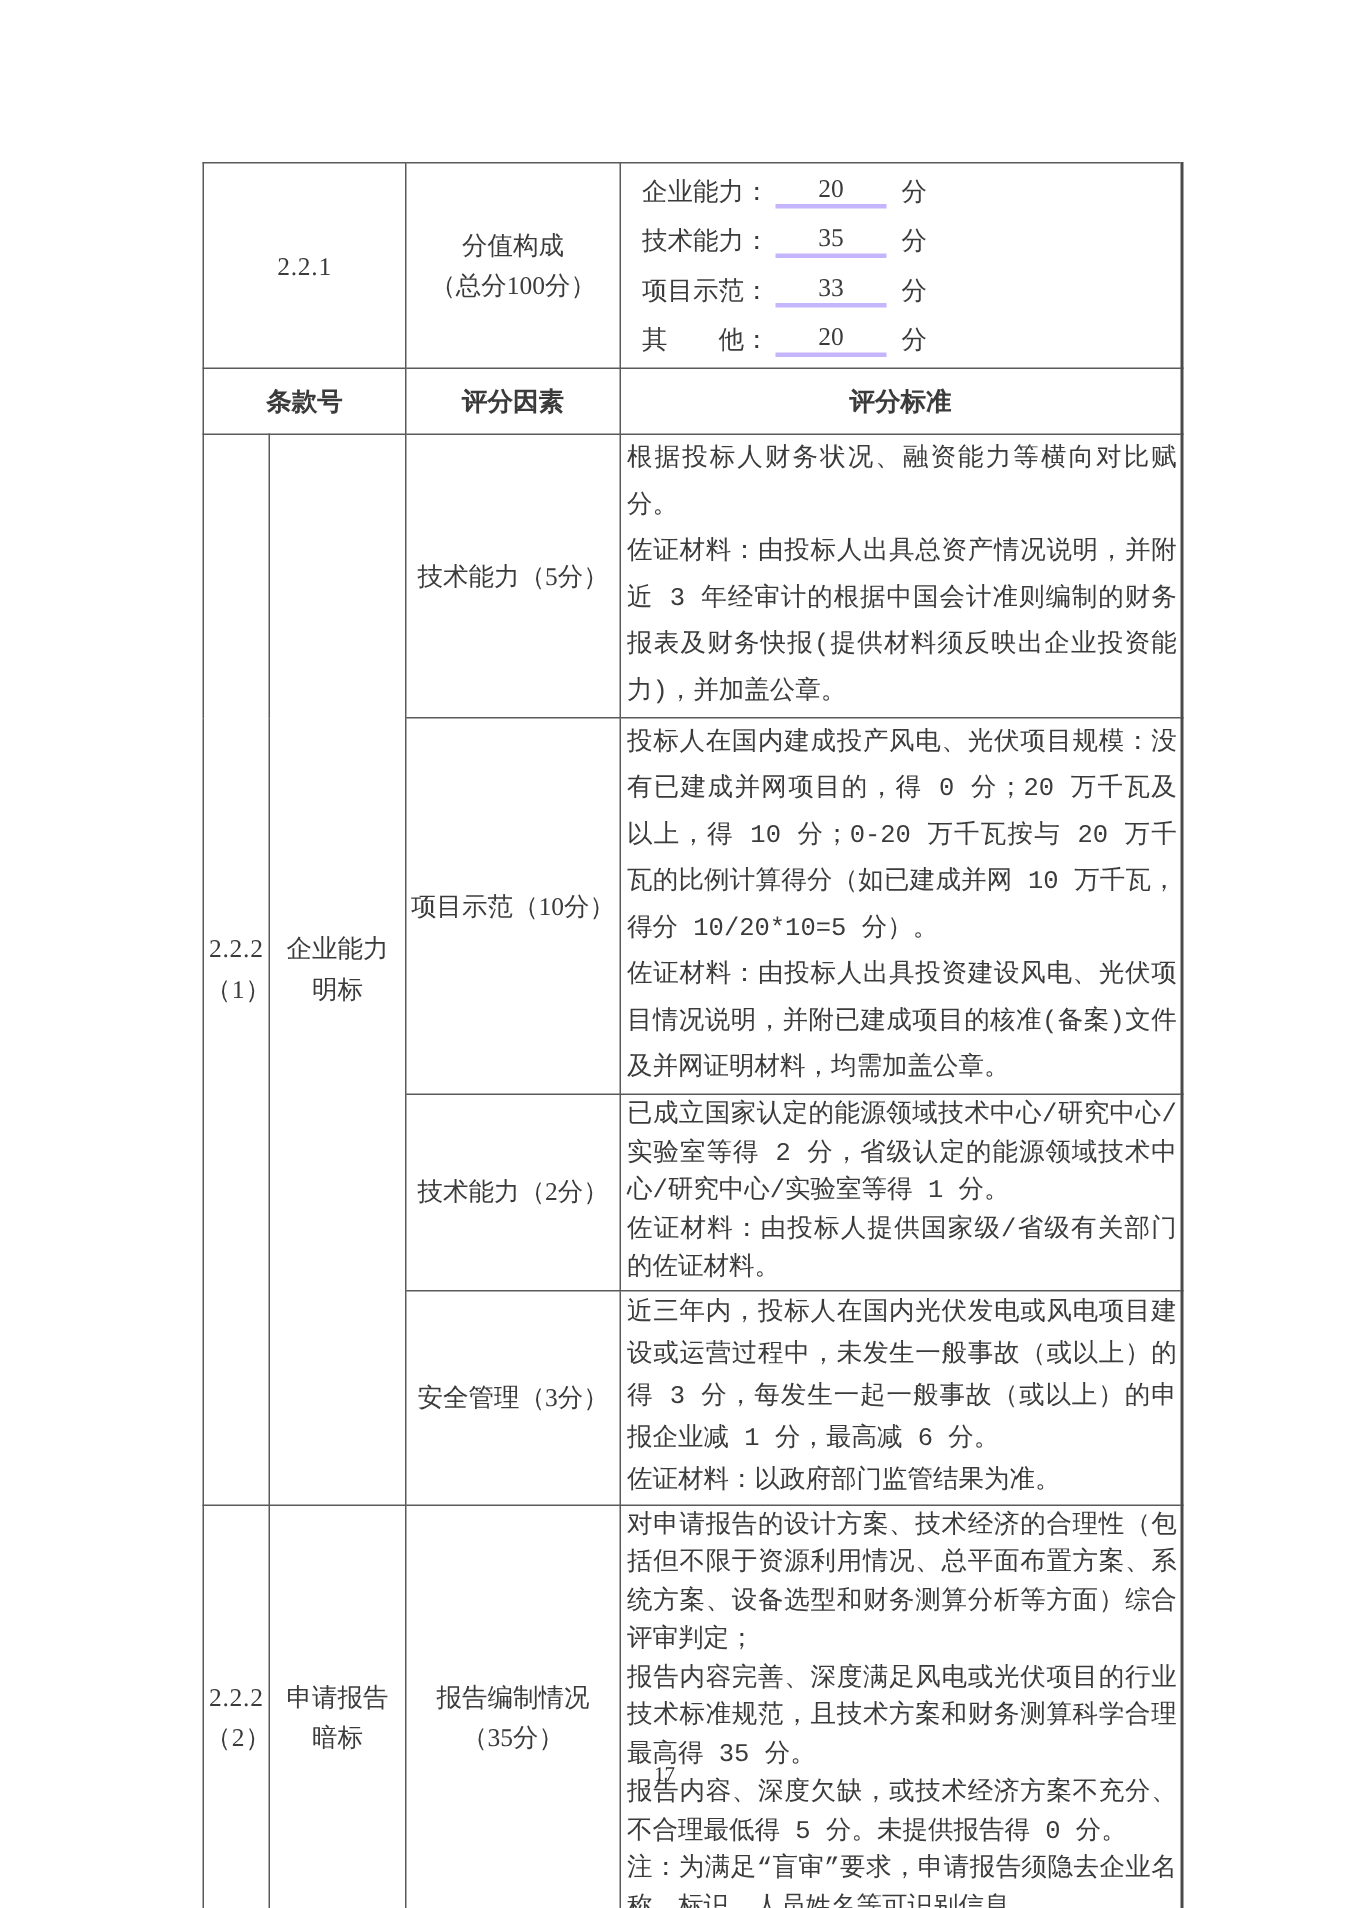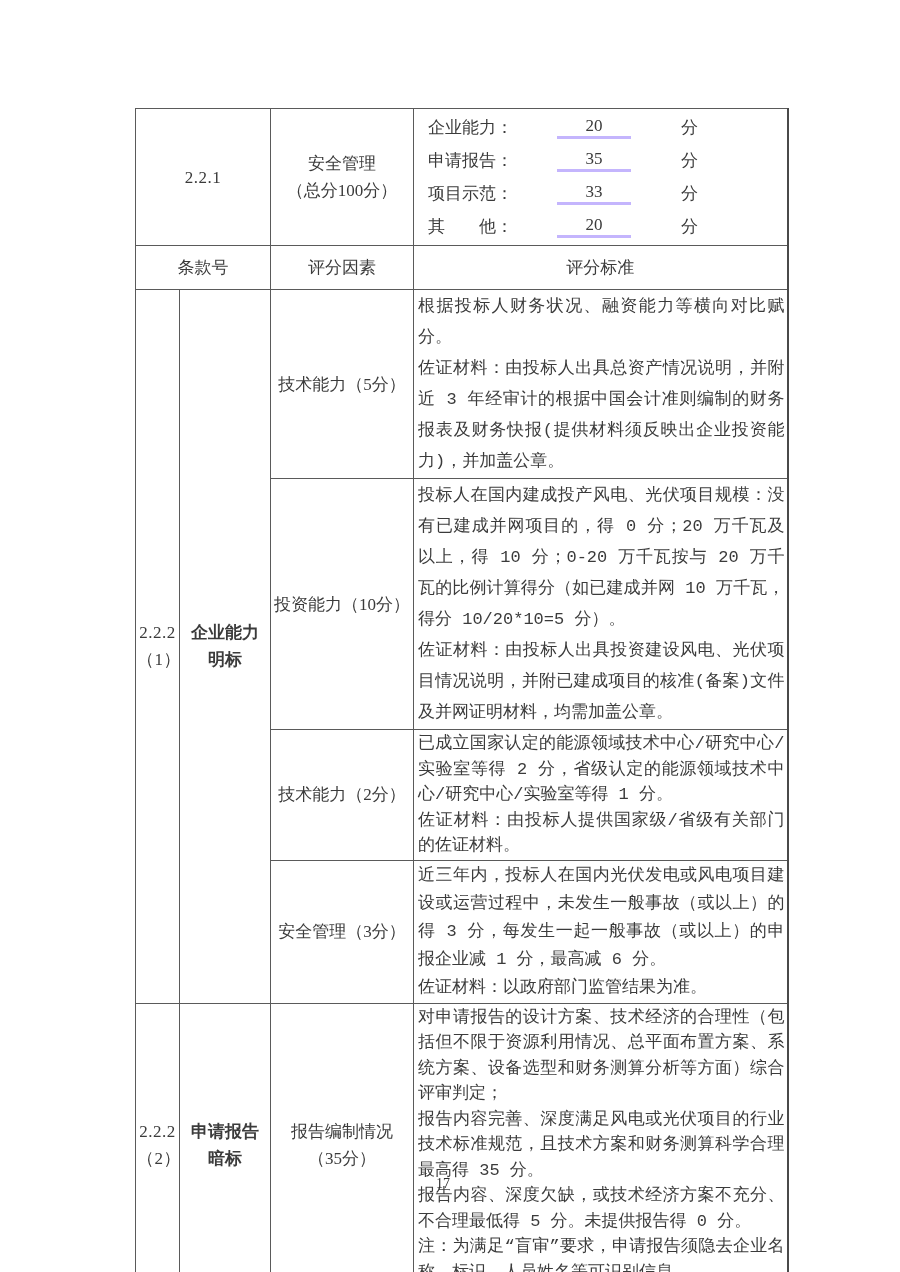--- a/index.html
+++ b/index.html
@@ -26,41 +26,40 @@
     overflow:hidden;
   }
   
   .c{
     text-align:center;
     vertical-align:middle;
     white-space:pre-line;
     line-height:27px;
     padding:0 1px;
   }
-  .hdr{font-weight:normal;}
-  .cat{font-weight:bold;}
+  .hdr{font-weight:bold;}
+  .cat{font-weight:normal;}
   .clause{font-size:16px;letter-spacing:0.5px;text-align:center;}
   
   .crit{
     text-align:justify;
     vertical-align:middle;
     white-space:pre-line;
     padding:1px 2px 1px 4px;
     font-family:Liberation Mono, monospace;
   }
   .lh31{line-height:31px;}
   .lh28{line-height:28px;}
   .lh26{line-height:25.5px;}
   .lh25{line-height:25.5px;}
   
   .score-cell{vertical-align:middle;padding:2px 0 2px 14px;}
   .score-line{
     display:flex;align-items:center;
     height:33px;
-    gap:40px;
   }
   .sl-label{white-space:pre;}
   .sl-blank{
     display:inline-block;
     width:74px;
     text-align:center;
     border-bottom:3px solid #c4b5fd;
     margin-left:4px;
     line-height:20px;
   }
@@ -81,30 +80,30 @@
     <colgroup>
       <col style="width:44px">
       <col style="width:91px">
       <col style="width:143px">
       <col style="width:374px">
     </colgroup>
 
     <tbody>
         <tr style="height:132px">
       <td colspan="2" class="c clause">2.2.1</td>
-      <td class="c">安全管理
+      <td class="c">分值构成
 （总分100分）</td>
       <td class="score-cell">
         <div class="score-line">
           <span class="sl-label">企业能力：</span>
           <span class="sl-blank"><span>20</span></span>
           <span class="sl-unit">分</span>
         </div>
         <div class="score-line">
-          <span class="sl-label">申请报告：</span>
+          <span class="sl-label">技术能力：</span>
           <span class="sl-blank"><span>35</span></span>
           <span class="sl-unit">分</span>
         </div>
         <div class="score-line">
           <span class="sl-label">项目示范：</span>
           <span class="sl-blank"><span>33</span></span>
           <span class="sl-unit">分</span>
         </div>
         <div class="score-line">
           <span class="sl-label">其　　他：</span>
@@ -123,21 +122,21 @@
     <tr style="height:140px">
       <td rowspan="4" class="c clause">2.2.2
 （1）</td>
       <td rowspan="4" class="c cat">企业能力
 明标</td>
       <td class="c">技术能力（5分）</td>
       <td class="crit lh31">根据投标人财务状况、融资能力等横向对比赋分。
 佐证材料：由投标人出具总资产情况说明，并附近 3 年经审计的根据中国会计准则编制的财务报表及财务快报(提供材料须反映出企业投资能力)，并加盖公章。</td>
     </tr>
     <tr style="height:186px">
-      <td class="c">投资能力（10分）</td>
+      <td class="c">项目示范（10分）</td>
       <td class="crit lh31">投标人在国内建成投产风电、光伏项目规模：没有已建成并网项目的，得 0 分；20 万千瓦及以上，得 10 分；0-20 万千瓦按与 20 万千瓦的比例计算得分（如已建成并网 10 万千瓦，得分 10/20*10=5 分）。
 佐证材料：由投标人出具投资建设风电、光伏项目情况说明，并附已建成项目的核准(备案)文件及并网证明材料，均需加盖公章。</td>
     </tr>
     <tr style="height:128px">
       <td class="c">技术能力（2分）</td>
       <td class="crit lh26">已成立国家认定的能源领域技术中心/研究中心/实验室等得 2 分，省级认定的能源领域技术中心/研究中心/实验室等得 1 分。
 佐证材料：由投标人提供国家级/省级有关部门的佐证材料。</td>
     </tr>
     <tr style="height:140px">
       <td class="c">安全管理（3分）</td>

